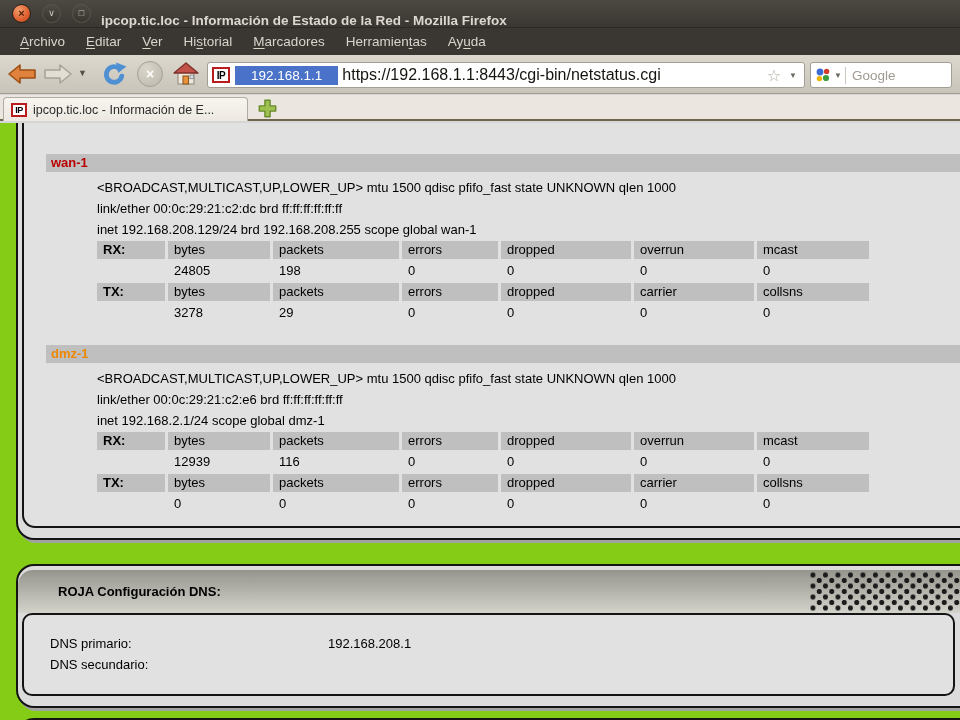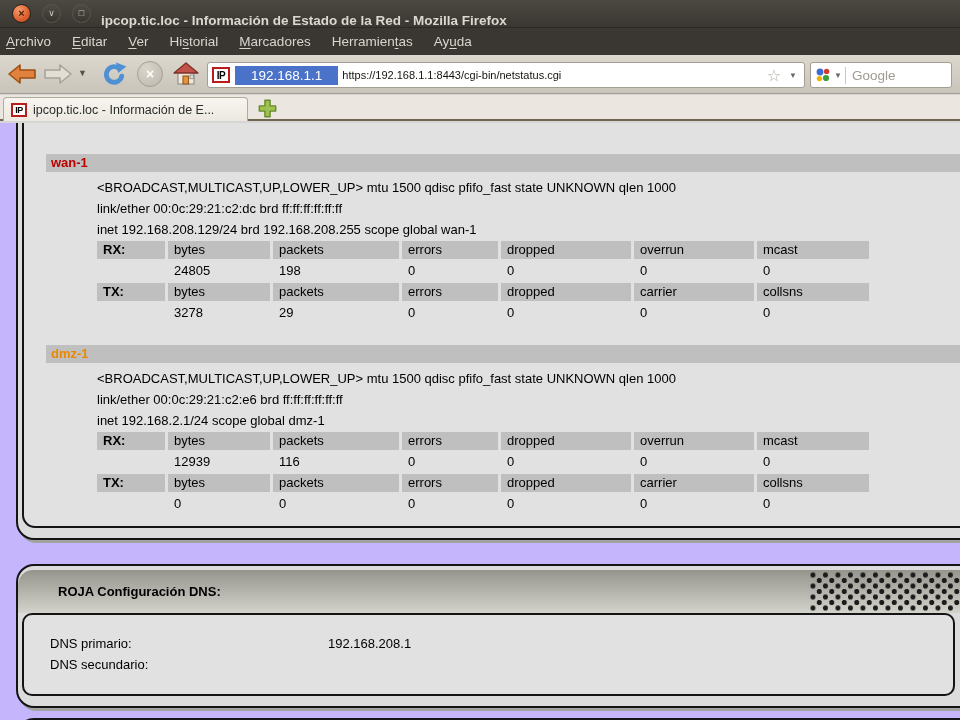--- a/index.html
+++ b/index.html
@@ -28,21 +28,21 @@
   .winbtn.dark {
     background:linear-gradient(#4e4a44,#38352f);
     border:1px solid #59554e; color:#cfcbc3; font-size:9px;
   }
   .title-text { color:#dcd8d0; font-weight:bold; font-size:13.5px; margin-left:10px;margin-top:14px; }
 
   
   .menubar {
     position:absolute; top:28px; left:0; right:0; height:27px;
     background:#3a3732; display:flex; align-items:center;
-    padding-left:6px; gap:21px;
+    padding-left:20px; gap:21px;
   }
   .menu-item { color:#d9d5cd; font-size:13.5px; cursor:default; }
   .menu-item u { text-underline-offset:2px; }
 
   
   .toolbar {
     position:absolute; top:55px; left:0; right:0; height:39px;
     background:linear-gradient(#dcd8ce,#c8c4ba);
     border-bottom:1px solid #a29d93;
   }
@@ -65,21 +65,21 @@
     background:#fff; border:1px solid #a39e94; border-radius:3px;
     display:flex; align-items:center; padding:0 4px;
   }
   .ip-fav {
     width:18px; height:16px; border:2px solid #b91c1c; background:#fff;
     color:#000; font-weight:bold; font-size:10px; letter-spacing:-0.5px;
     display:flex; align-items:center; justify-content:center; flex:0 0 auto;
     margin-right:5px;
   }
   .url-sel { background:#4a72c8; color:#fff; font-size:13.5px; padding:2px 16px; white-space:pre; }
-  .url-rest { color:#15140f; font-size:11px; margin-left:4px; white-space:pre; }
+  .url-rest { color:#15140f; font-size:16px; margin-left:4px; white-space:pre; }
   .star { margin-left:auto; color:#b3aea4; font-size:16px; }
   .udrop { color:#6e6a62; font-size:8px; margin:0 3px 0 8px; }
   .searchbox {
     position:absolute; left:810px; top:62px; width:142px; height:26px;
     background:#fff; border:1px solid #a39e94; border-radius:3px;
     display:flex; align-items:center; padding:0 4px;
   }
   .gicon { display:flex; flex:0 0 auto; }
   .sdrop { color:#6e6a62; font-size:8px; margin:0 3px; }
   .ssep { width:1px; height:17px; background:#ccc7bd; margin-right:4px; }
@@ -99,21 +99,21 @@
     display:flex; align-items:center; padding:0 7px; overflow:hidden;
   }
   .ip-fav.small { width:16px; height:14px; font-size:9px; margin-right:6px; }
   .tab-label { font-size:12.5px; color:#2c2c2c; white-space:nowrap; }
   .newtab { position:absolute; left:256px; top:3px; width:22px; height:21px;
     display:flex; align-items:center; justify-content:center; }
 
   
   .content {
     position:absolute; top:123px; left:0; right:0; bottom:0;
-    overflow:hidden; background:#c4b5fd; color:#000; font-size:13px;
+    overflow:hidden; background:#84cc16; color:#000; font-size:13px;
   }
   .box-outer {
     margin-left:16px; width:1010px;
     border:2px solid #141414; border-radius:18px;
     background:#dcdcdc; padding:4px 0 10px 4px;
     box-shadow:2px 4px 0 -1px #a2a2a2;
   }
   .box-inner {
     border:2px solid #141414; border-radius:13px; background:#e1e1e1;
   }

